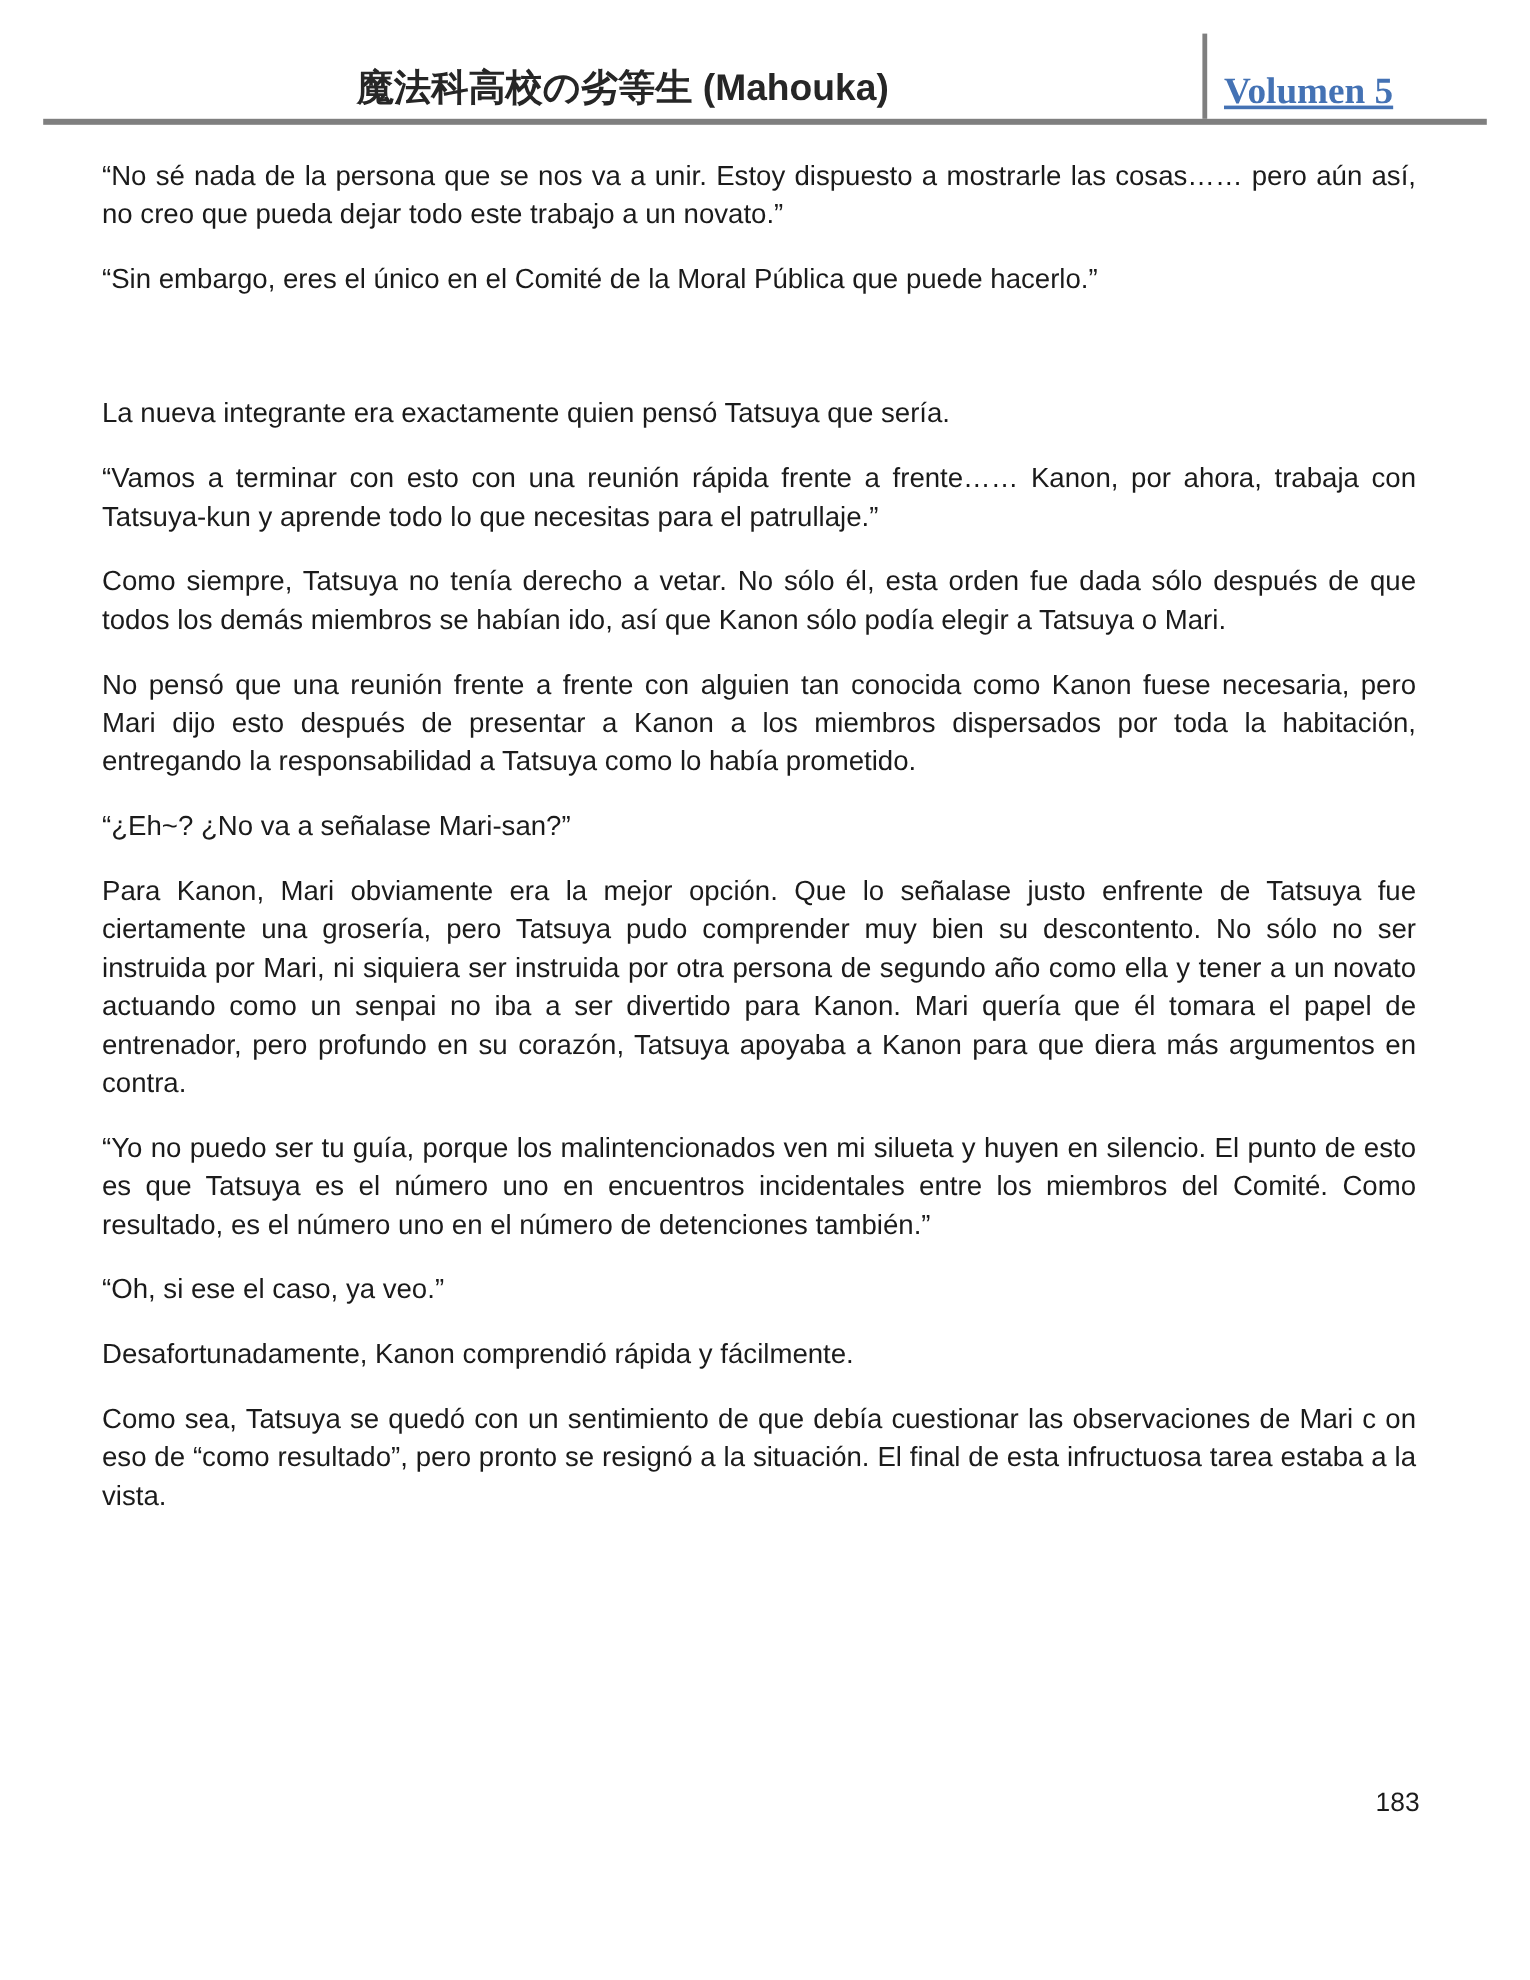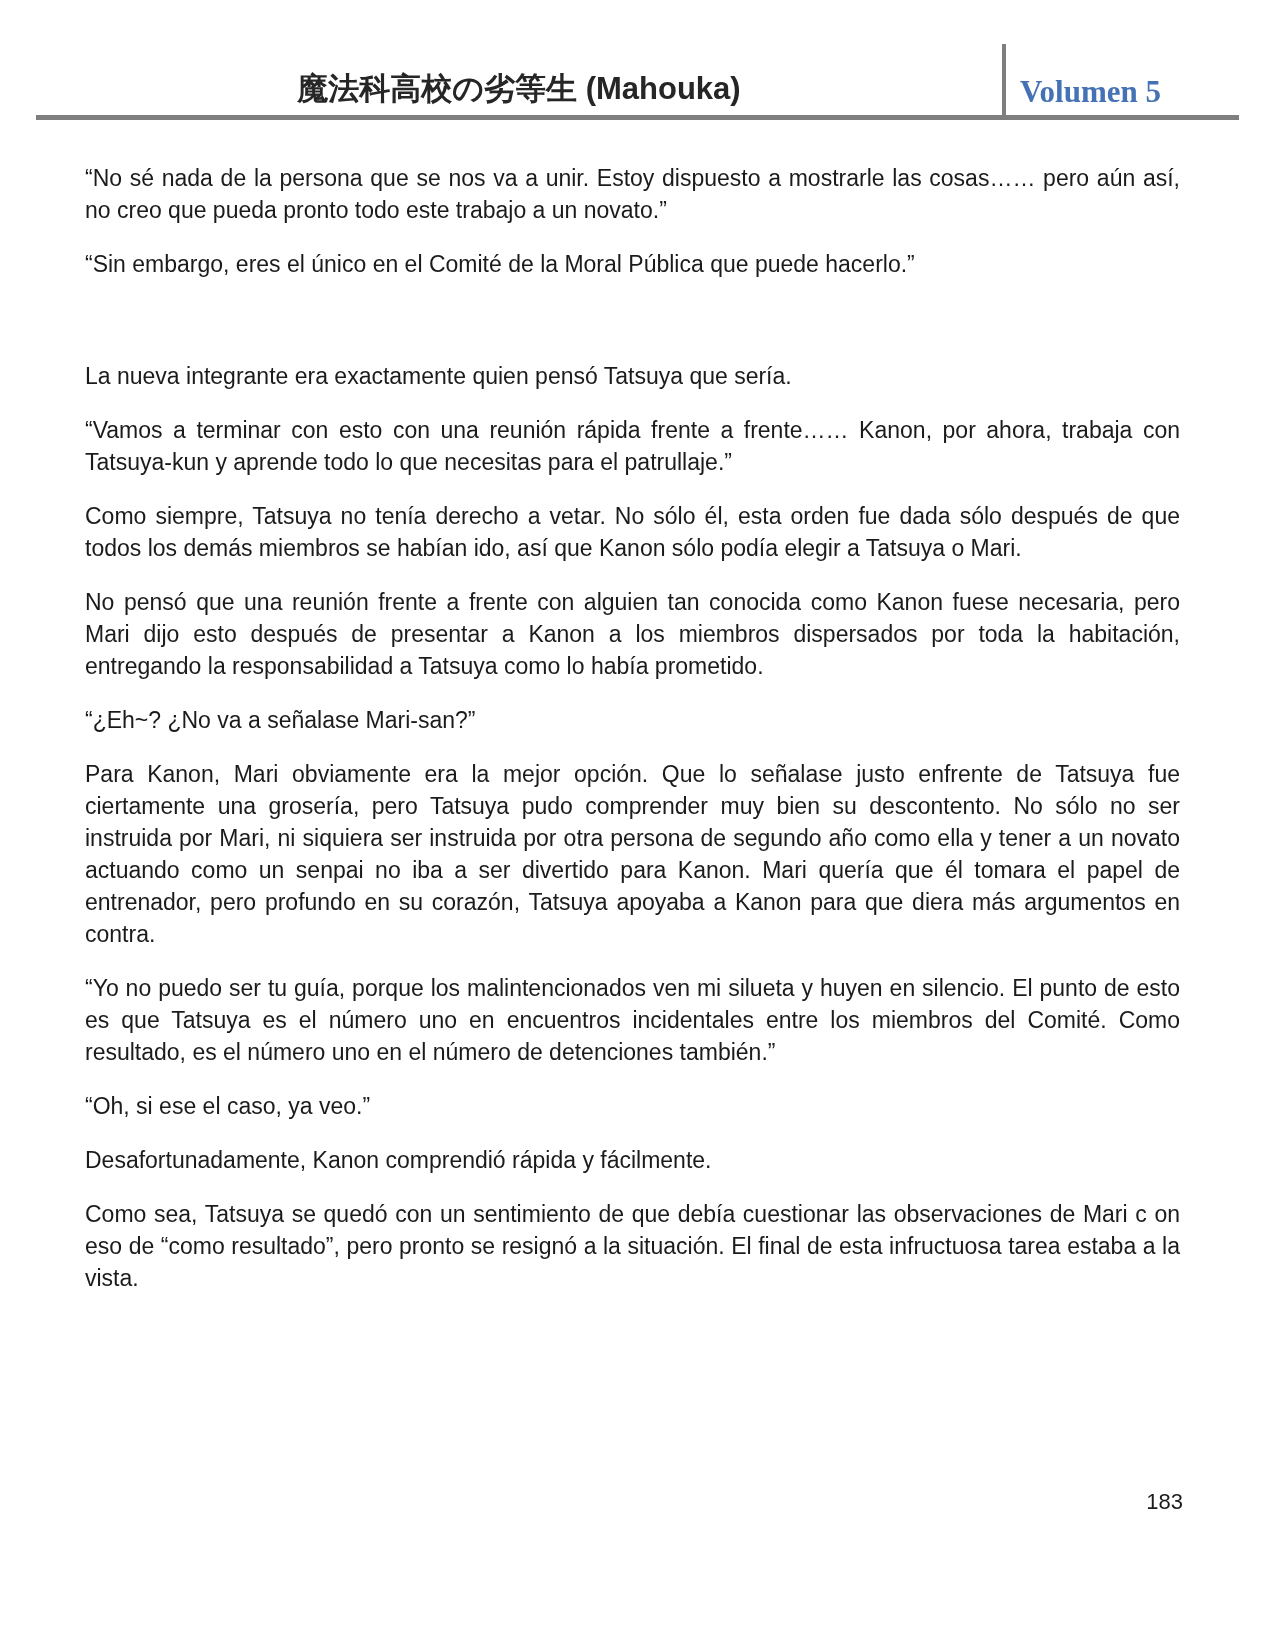--- a/index.html
+++ b/index.html
@@ -14,21 +14,21 @@
     height: 1650px;
     position: relative;
     font-family: "Liberation Sans", "DejaVu Sans", sans-serif;
     overflow: hidden;
   }
 
   
   .page-header {
     display: flex;
     align-items: stretch;
-    margin: 16px 36px;
+    margin: 0 36px;
     height: 104px;
     border-bottom: 5px solid var(--rule);
   }
   .header-title-cell {
     flex: 1;
     display: flex;
     align-items: flex-end;
     justify-content: center;
     padding-bottom: 5px;
   }
@@ -45,20 +45,21 @@
     display: flex;
     align-items: flex-end;
     padding: 0 0 5px 14px;
   }
   .volume-label {
     font-family: "Liberation Serif", "DejaVu Serif", serif;
     font-weight: bold;
     font-size: 31px;
     color: var(--accent);
     white-space: nowrap;
+    text-decoration: underline;
   }
 
   
   .body-text {
     margin: 0 95px 0 85px;
     padding-top: 26px;
     font-size: 23px;
     line-height: 32px;
     color: var(--ink);
     text-align: justify;
@@ -83,21 +84,21 @@
   <header class="page-header">
     <div class="header-title-cell">
       <span class="doc-title">魔法科高校の劣等生 (Mahouka)</span>
     </div>
     <div class="header-volume-cell">
       <span class="volume-label">Volumen 5</span>
     </div>
   </header>
 
   <main class="body-text" id="paragraphs">
-      <p>“No sé nada de la persona que se nos va a unir. Estoy dispuesto a mostrarle las cosas…… pero aún así, no creo que pueda pronto todo este trabajo a un novato.”</p>
+      <p>“No sé nada de la persona que se nos va a unir. Estoy dispuesto a mostrarle las cosas…… pero aún así, no creo que pueda dejar todo este trabajo a un novato.”</p>
       <p>“Sin embargo, eres el único en el Comité de la Moral Pública que puede hacerlo.”</p>
       <p class="scene-break">La nueva integrante era exactamente quien pensó Tatsuya que sería.</p>
       <p>“Vamos a terminar con esto con una reunión rápida frente a frente…… Kanon, por ahora, trabaja con Tatsuya-kun y aprende todo lo que necesitas para el patrullaje.”</p>
       <p>Como siempre, Tatsuya no tenía derecho a vetar. No sólo él, esta orden fue dada sólo después de que todos los demás miembros se habían ido, así que Kanon sólo podía elegir a Tatsuya o Mari.</p>
       <p>No pensó que una reunión frente a frente con alguien tan conocida como Kanon fuese necesaria, pero Mari dijo esto después de presentar a Kanon a los miembros dispersados por toda la habitación, entregando la responsabilidad a Tatsuya como lo había prometido.</p>
       <p>“¿Eh~? ¿No va a señalase Mari-san?”</p>
       <p>Para Kanon, Mari obviamente era la mejor opción. Que lo señalase justo enfrente de Tatsuya fue ciertamente una grosería, pero Tatsuya pudo comprender muy bien su descontento. No sólo no ser instruida por Mari, ni siquiera ser instruida por otra persona de segundo año como ella y tener a un novato actuando como un senpai no iba a ser divertido para Kanon. Mari quería que él tomara el papel de entrenador, pero profundo en su corazón, Tatsuya apoyaba a Kanon para que diera más argumentos en contra.</p>
       <p>“Yo no puedo ser tu guía, porque los malintencionados ven mi silueta y huyen en silencio. El punto de esto es que Tatsuya es el número uno en encuentros incidentales entre los miembros del Comité. Como resultado, es el número uno en el número de detenciones también.”</p>
       <p>“Oh, si ese el caso, ya veo.”</p>
       <p>Desafortunadamente, Kanon comprendió rápida y fácilmente.</p>

